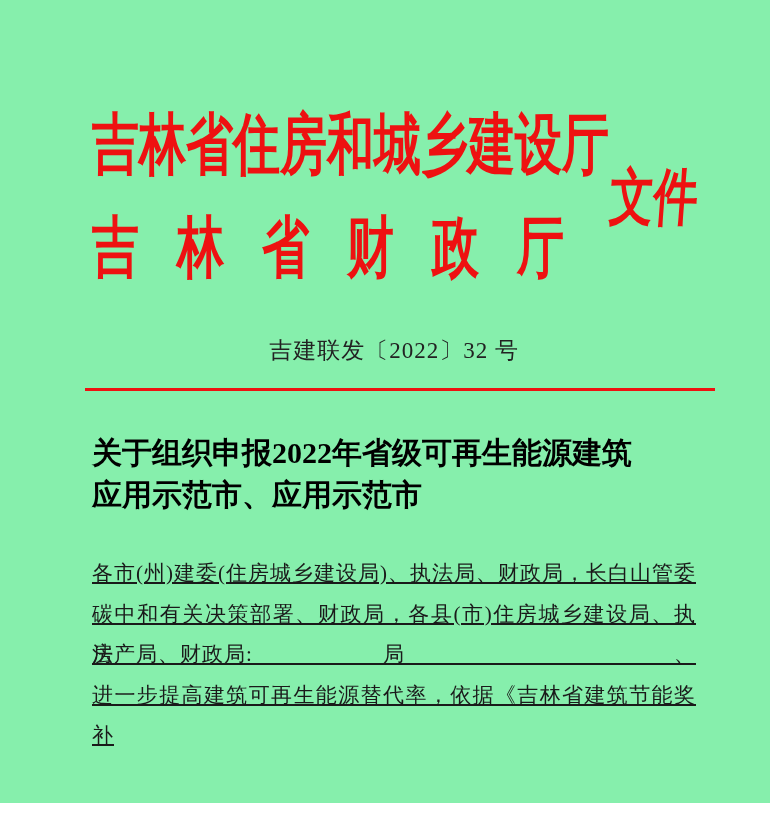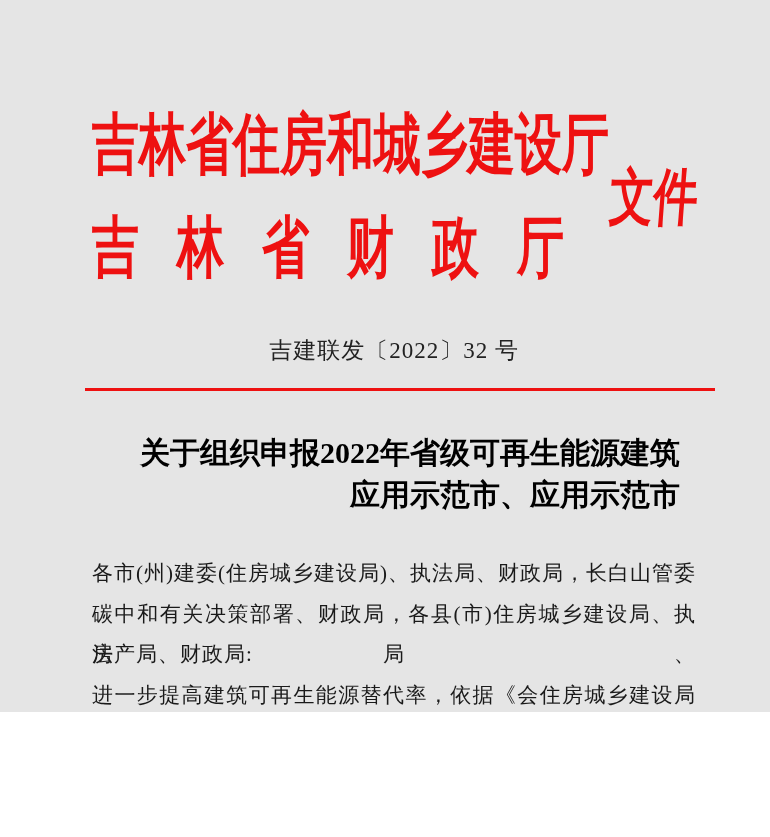--- a/index.html
+++ b/index.html
@@ -2,22 +2,22 @@
 <html><head>
 <meta charset="utf-8">
 <style>
   :root{
     --red:#ee1111;
     --ink:#1a1a1a;
   }
   html,body{margin:0;padding:0;background:#ffffff;}
   .page{
     position:relative;
-    width:770px;height:712px;
-    background:#e5e5e5;
+    width:770px;height:803px;
+    background:#86efac;
     overflow:hidden;
     font-family:"Liberation Serif","DejaVu Serif",serif;
     color:var(--ink);
   }
   
   .org-line{
     position:absolute;
     left:92px;width:472px;
     font-size:47px;font-weight:bold;
     color:var(--red);
@@ -50,36 +50,37 @@
     letter-spacing:1px;
   }
   .red-rule{
     position:absolute;
     left:85px;top:388px;
     width:630px;height:3px;
     background:var(--red);
   }
   .title{
     position:absolute;
-    left:76px;top:432px;width:604px;
-    text-align:right;
+    left:92px;top:432px;width:604px;
+    text-align:left;
     font-size:30px;font-weight:700;
     line-height:42px;
     color:#000000;
   }
   .body{
     position:absolute;
     left:92px;top:553px;width:604px;
     font-size:21px;
     color:var(--ink);
   }
   .body .line{
     height:40.5px;
     line-height:40.5px;
     letter-spacing:1px;
+    text-decoration:underline;
   }
   .body .line.fill{
     text-align:justify;
     text-align-last:justify;
   }
   .body .line.indent{
     padding-left:33px;
   }
 </style>
 </head>
@@ -99,16 +100,16 @@
 
   <div class="title">
     <div>关于组织申报2022年省级可再生能源建筑</div>
     <div>应用示范市、应用示范市</div>
   </div>
 
   <div class="body">
     <div class="line fill">各市(州)建委(住房城乡建设局)、执法局、财政局，长白山管委</div>
     <div class="line fill">碳中和有关决策部署、财政局，各县(市)住房城乡建设局、执法局、</div>
     <div class="line">房产局、财政局:</div>
-    <div class="line fill">进一步提高建筑可再生能源替代率，依据《会住房城乡建设局</div>
+    <div class="line fill">进一步提高建筑可再生能源替代率，依据《吉林省建筑节能奖补</div>
   </div>
 
 </div>
 
 </body></html>

